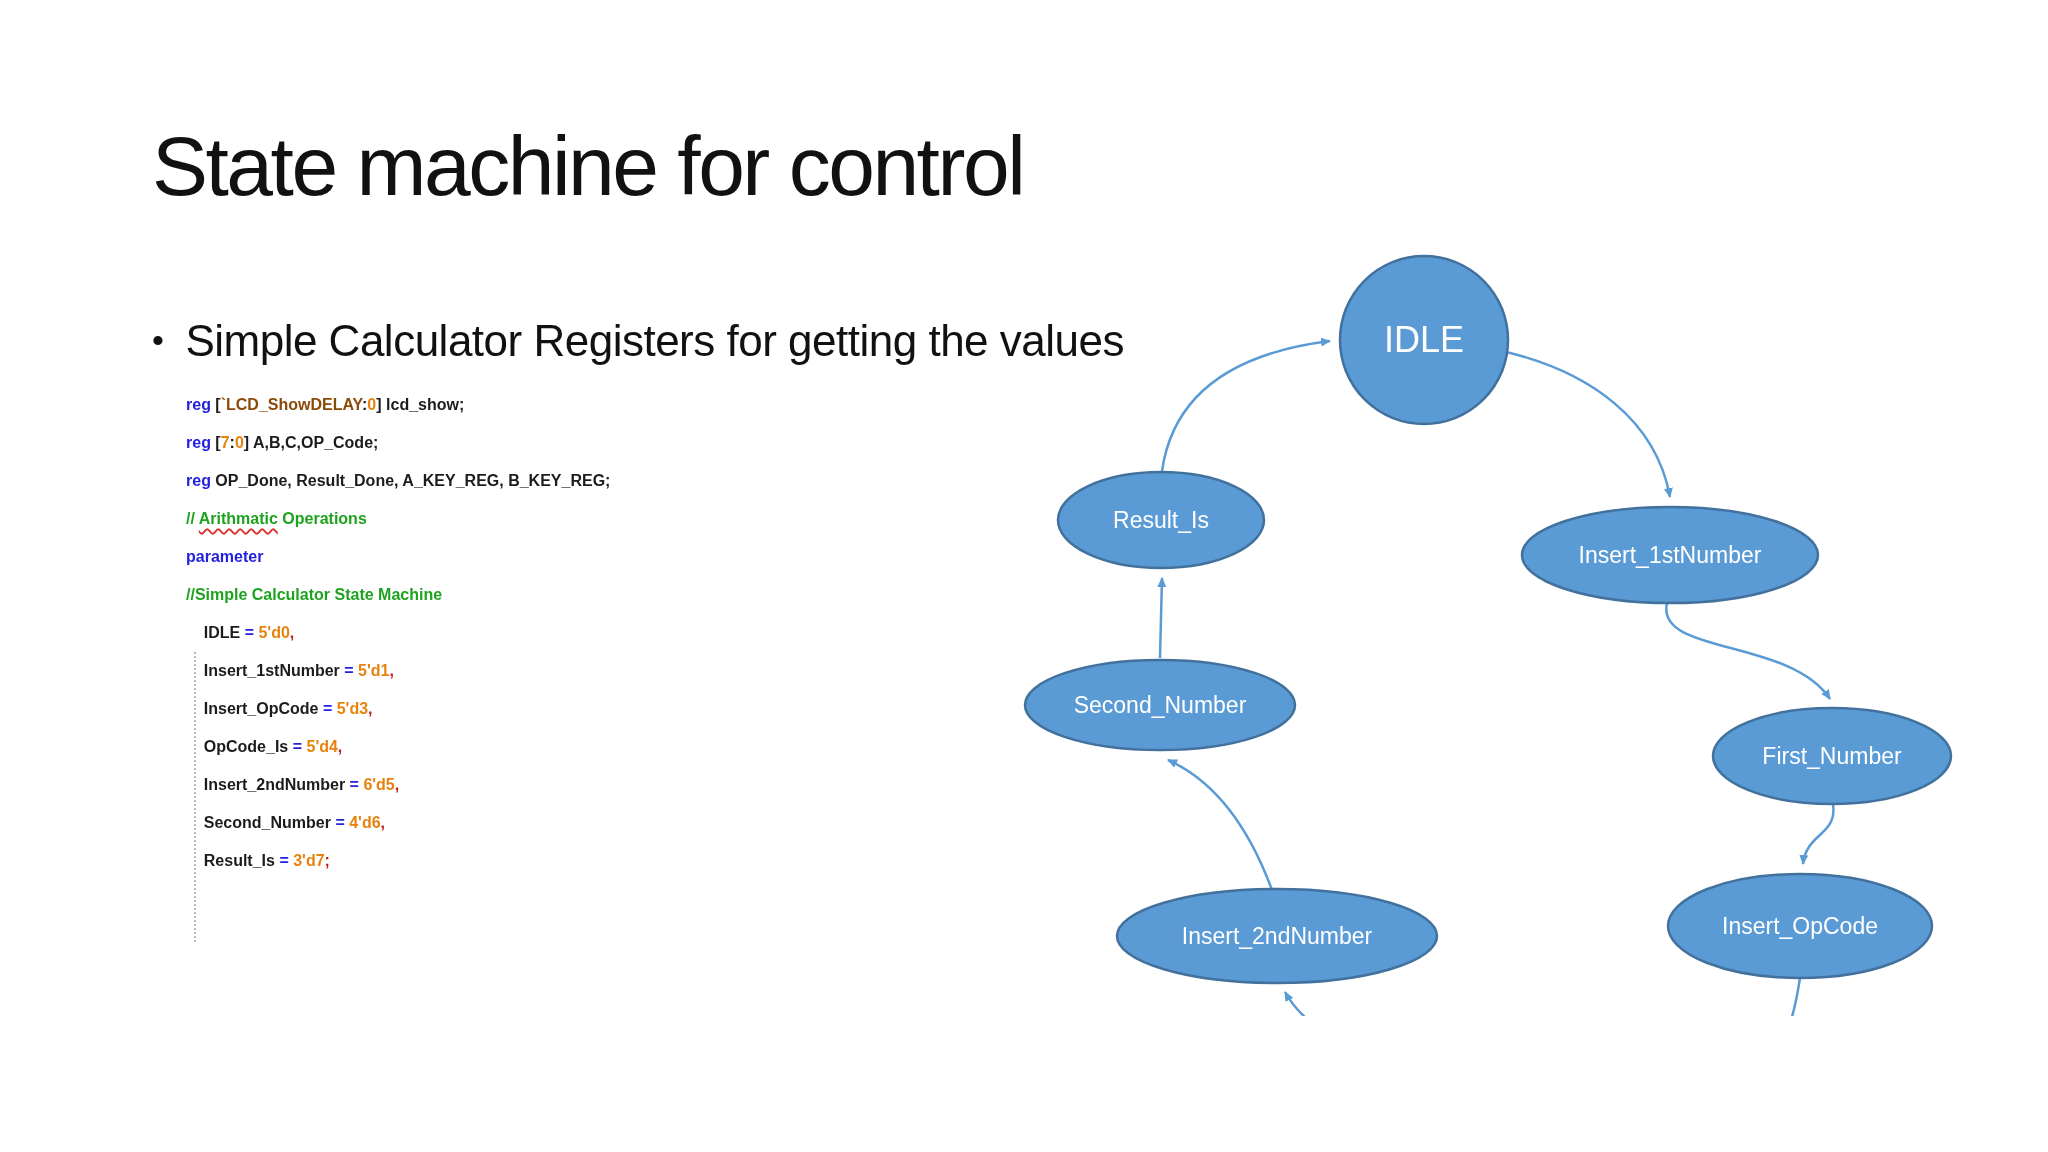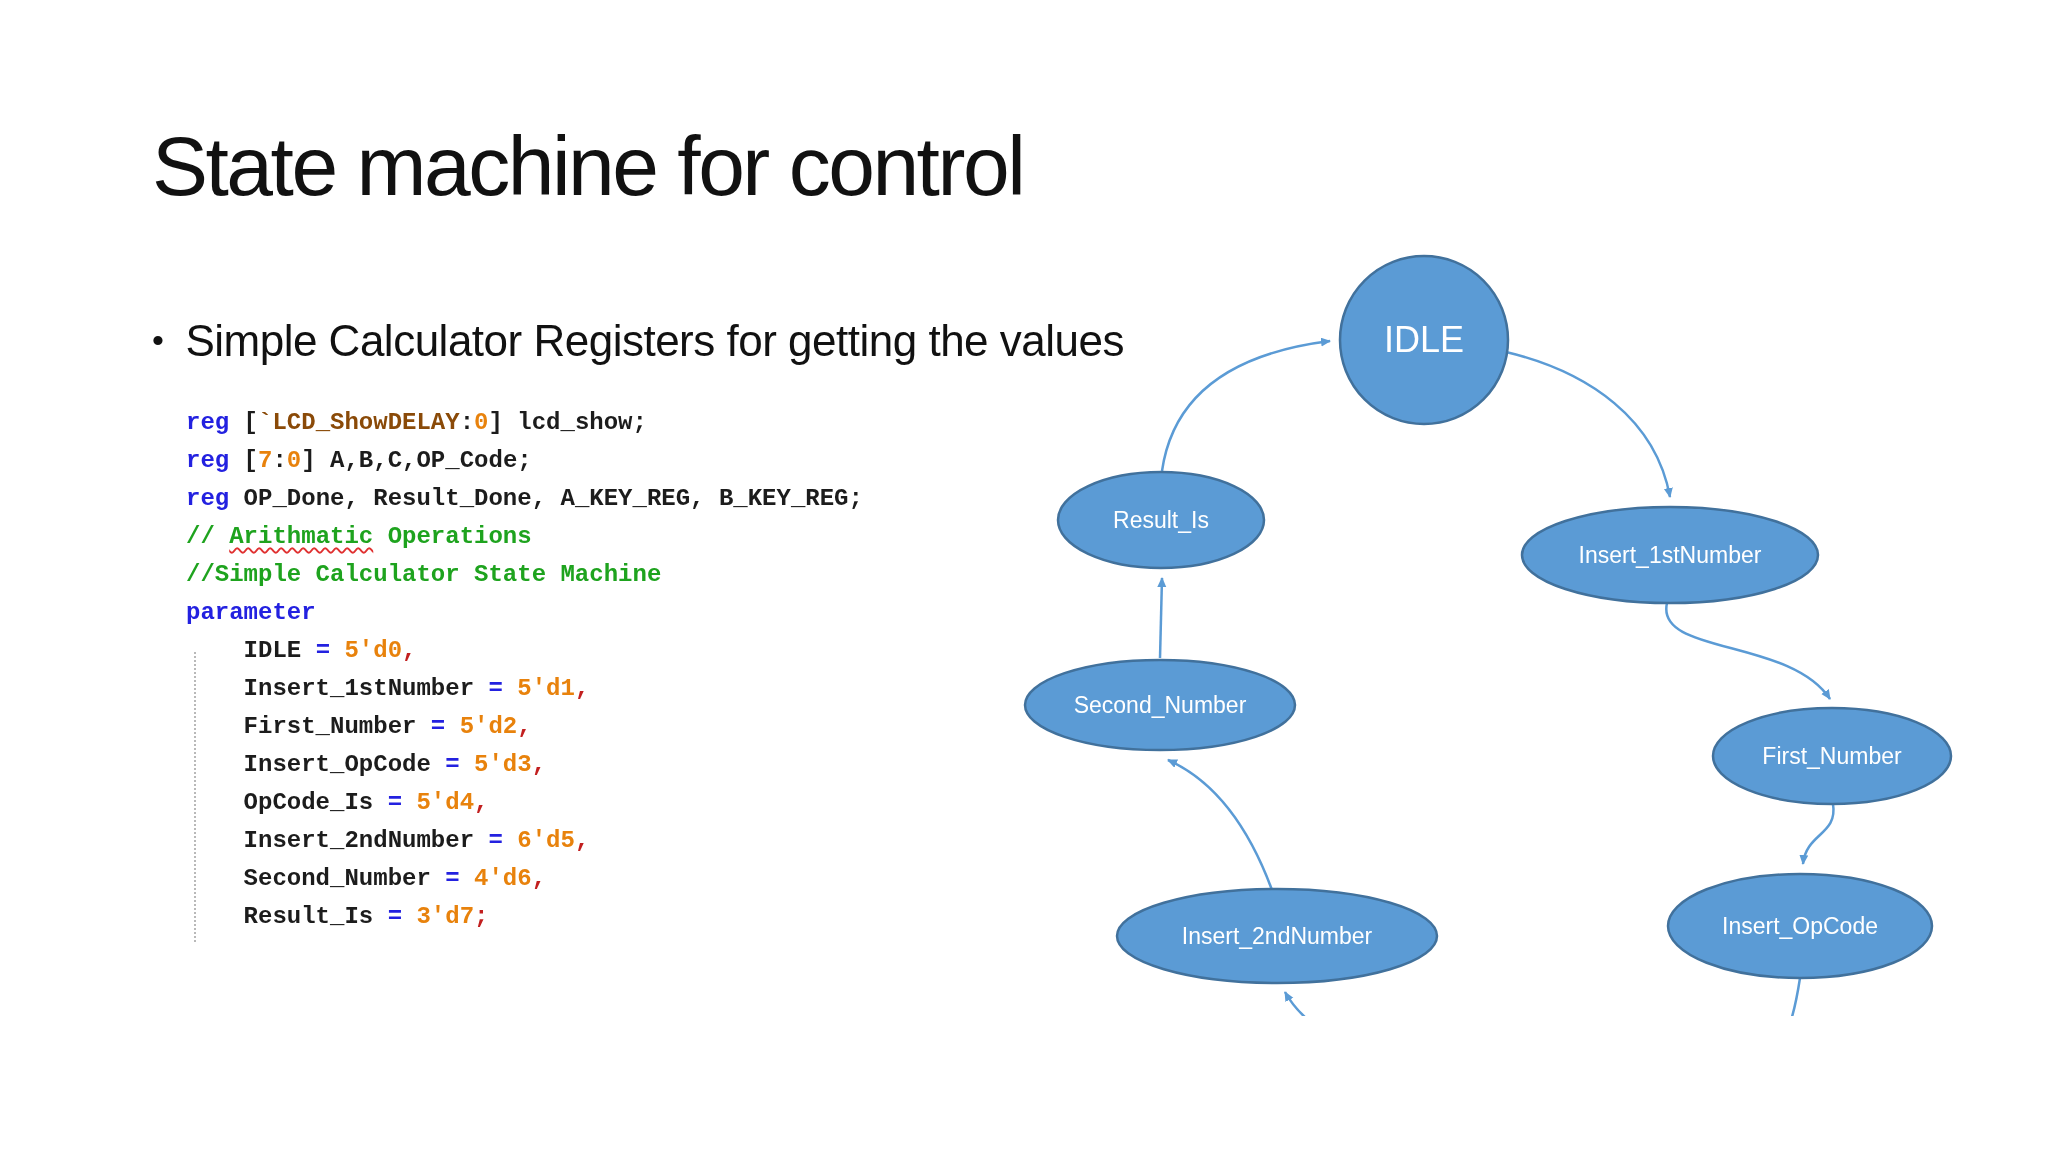--- a/index.html
+++ b/index.html
@@ -16,23 +16,23 @@
     font-size:84px;line-height:1.15;font-weight:400;
     letter-spacing:-2.5px;color:#111111;white-space:nowrap;
   }
   .bullet-row{
     position:absolute;left:152px;top:316px;
     display:flex;align-items:baseline;gap:22px;
     font-size:44px;letter-spacing:-0.5px;color:#111111;white-space:nowrap;
   }
   .bullet-marker{font-size:34px;transform:translateY(-4px);}
   .code-block{
-    position:absolute;left:186px;top:404px;
-    font-family:Liberation Mono, monospace;
-    font-size:24px;font-weight:bold;line-height:38px;
+    position:absolute;left:186px;top:386px;
+    font-family:Liberation Sans, sans-serif;
+    font-size:16px;font-weight:bold;line-height:38px;
   }
   .code-line{white-space:pre;height:38px;}
   .indent-guide{
     position:absolute;left:194px;top:652px;height:290px;width:0;
     border-left:2px dotted #b9b9b9;
   }
   .tk-kw{color:#2321e0;}
   .tk-pl{color:#1c1c1c;}
   .tk-num{color:#e8820c;}
   .tk-cmt{color:#1ea31e;}
@@ -64,25 +64,24 @@
     <span>Simple Calculator Registers for getting the values</span>
   </div>
 
   <div class="indent-guide"></div>
 
   <div class="code-block">
       <div class="code-line"><span class="tk-kw">reg</span><span class="tk-pl"> [</span><span class="tk-mac">`LCD_ShowDELAY</span><span class="tk-pl">:</span><span class="tk-num">0</span><span class="tk-pl">] lcd_show;</span></div>
       <div class="code-line"><span class="tk-kw">reg</span><span class="tk-pl"> [</span><span class="tk-num">7</span><span class="tk-pl">:</span><span class="tk-num">0</span><span class="tk-pl">] A,B,C,OP_Code;</span></div>
       <div class="code-line"><span class="tk-kw">reg</span><span class="tk-pl"> OP_Done, Result_Done, A_KEY_REG, B_KEY_REG;</span></div>
       <div class="code-line"><span class="tk-cmt">// </span><span class="tk-misspell">Arithmatic</span><span class="tk-cmt"> Operations</span></div>
+      <div class="code-line"><span class="tk-kw">parameter</span></div>
       <div class="code-line"><span class="tk-cmt">//Simple Calculator State Machine</span></div>
-      <div class="code-line"><span class="tk-kw">parameter</span></div>
       <div class="code-line"><span class="tk-pl">    IDLE </span><span class="tk-op">=</span><span class="tk-pl"> </span><span class="tk-num">5'd0</span><span class="tk-red">,</span></div>
       <div class="code-line"><span class="tk-pl">    Insert_1stNumber </span><span class="tk-op">=</span><span class="tk-pl"> </span><span class="tk-num">5'd1</span><span class="tk-red">,</span></div>
-      <div class="code-line"><span class="tk-pl">    First_Number </span><span class="tk-op">=</span><span class="tk-pl"> </span><span class="tk-num">5'd2</span><span class="tk-red">,</span></div>
       <div class="code-line"><span class="tk-pl">    Insert_OpCode </span><span class="tk-op">=</span><span class="tk-pl"> </span><span class="tk-num">5'd3</span><span class="tk-red">,</span></div>
       <div class="code-line"><span class="tk-pl">    OpCode_Is </span><span class="tk-op">=</span><span class="tk-pl"> </span><span class="tk-num">5'd4</span><span class="tk-red">,</span></div>
       <div class="code-line"><span class="tk-pl">    Insert_2ndNumber </span><span class="tk-op">=</span><span class="tk-pl"> </span><span class="tk-num">6'd5</span><span class="tk-red">,</span></div>
       <div class="code-line"><span class="tk-pl">    Second_Number </span><span class="tk-op">=</span><span class="tk-pl"> </span><span class="tk-num">4'd6</span><span class="tk-red">,</span></div>
       <div class="code-line"><span class="tk-pl">    Result_Is </span><span class="tk-op">=</span><span class="tk-pl"> </span><span class="tk-num">3'd7</span><span class="tk-red">;</span></div>
     </div>
 
   <svg id="sm-svg" width="2048" height="1152" viewBox="0 0 2048 1152">
     <defs>
       <marker id="arrowhead" markerWidth="12" markerHeight="10" refX="9" refY="4.5" orient="auto" markerUnits="userSpaceOnUse">

